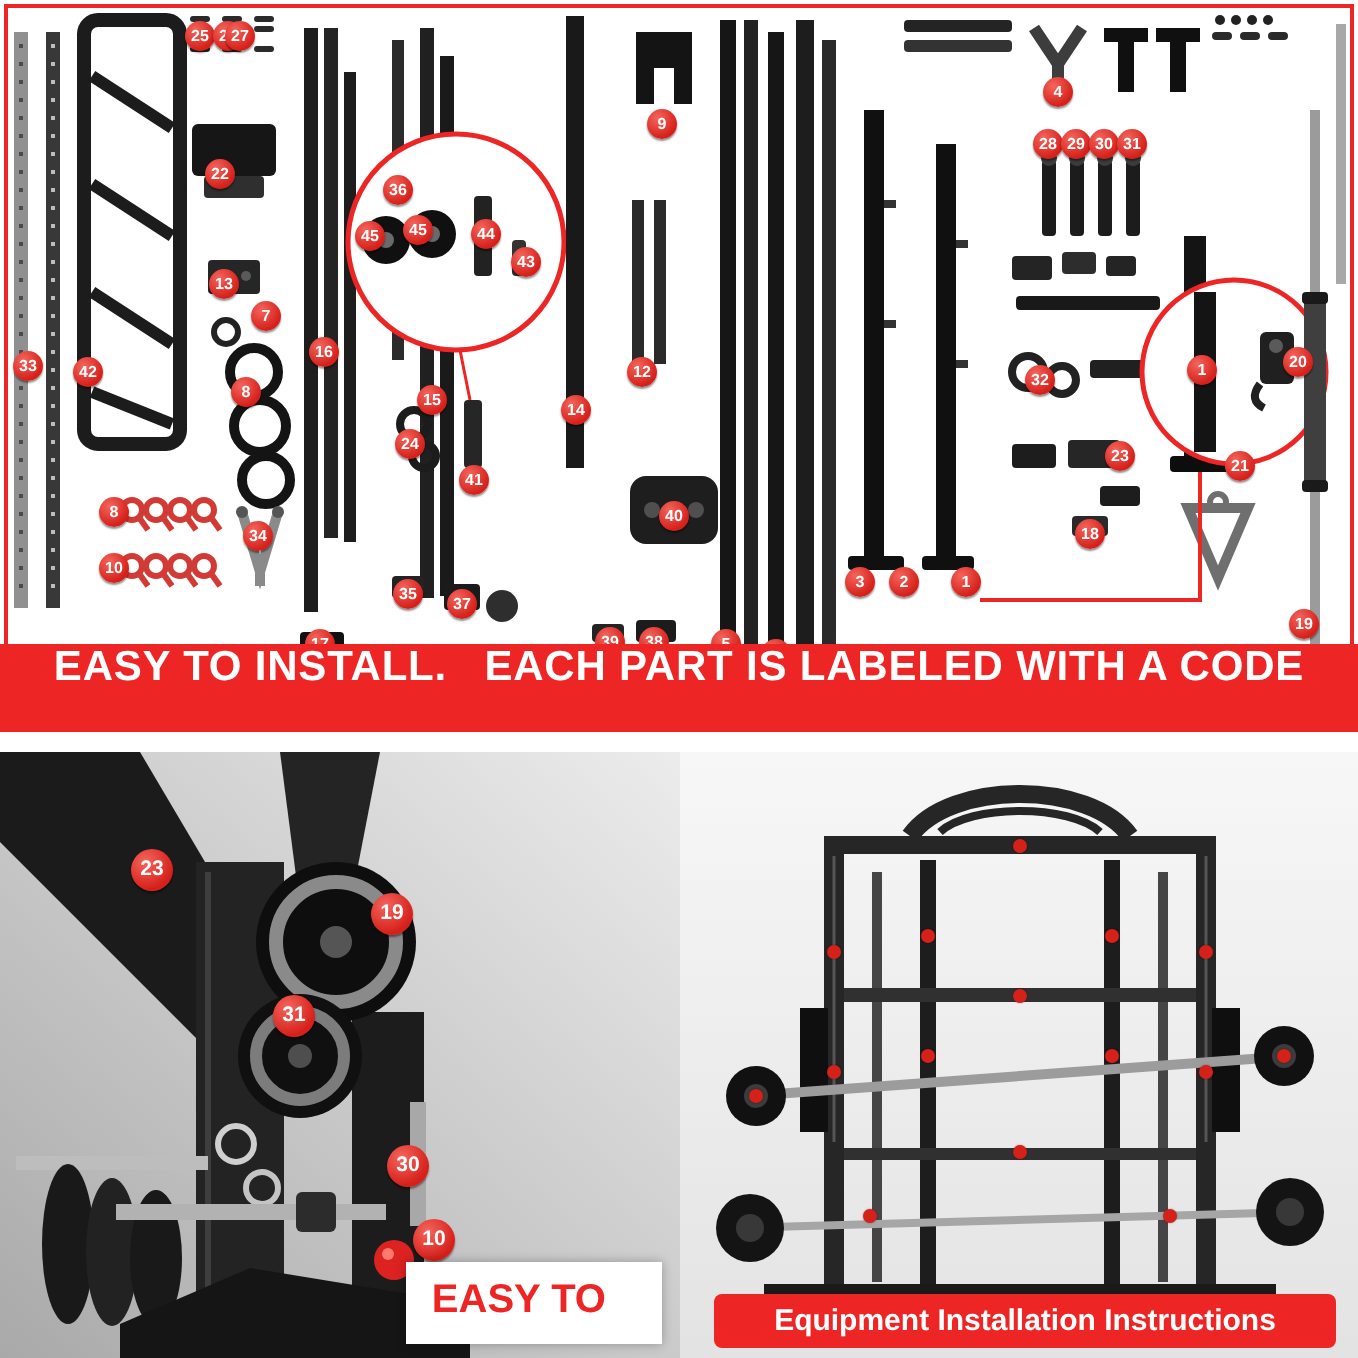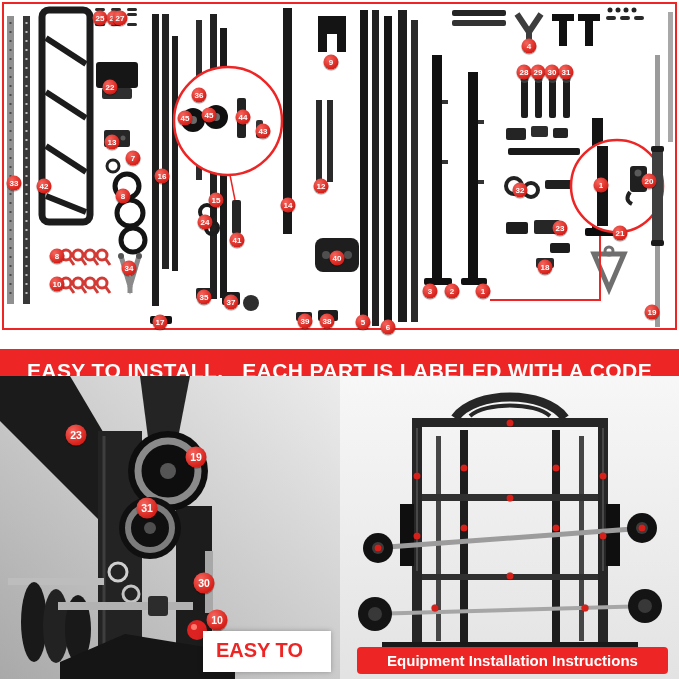--- a/index.html
+++ b/index.html
@@ -4,22 +4,22 @@
 <style>
   * { margin:0; padding:0; box-sizing:border-box; }
   html,body { background:#fff; }
   body { font-family:"Liberation Sans", sans-serif; }
   .page { position:relative; width:679px; height:679px; background:#fff; overflow:hidden; }
 
   .top-section { position:absolute; top:0; left:0; width:679px; height:332px; background:#fff; }
   .top-svg { position:absolute; top:0; left:0; width:679px; height:332px; display:block; }
   .badge-layer { position:absolute; top:0; left:0; width:100%; height:100%; pointer-events:none; }
 
-  .banner { position:absolute; top:349px; left:0; width:679px; height:44px;
-            background:var(--accent, #ed2524); display:flex; align-items:center; justify-content:center; }
+  .banner { position:absolute; top:322px; left:0; width:679px; height:44px;
+            background:var(--accent, #ed2524); display:flex; align-items:flex-start; justify-content:center; }
   .banner span { color:#fff; font-weight:bold; font-size:21px; letter-spacing:.4px; white-space:pre; }
 
   .bottom-left  { position:absolute; top:376px; left:0;    width:340px; height:303px; overflow:hidden; }
   .bottom-right { position:absolute; top:376px; left:340px; width:339px; height:303px; overflow:hidden; }
   .panel-svg { position:absolute; top:0; left:0; width:100%; height:100%; display:block; }
 
   .badge { position:absolute; transform:translate(-50%,-50%); width:15px; height:15px; border-radius:50%;
            background:radial-gradient(circle at 35% 30%, #f4655c, var(--badge,#d6201a) 70%);
            color:#fff; font-size:8px; font-weight:bold; display:flex; align-items:center; justify-content:center;
            box-shadow:0 1px 1px rgba(0,0,0,.45); line-height:1; }

